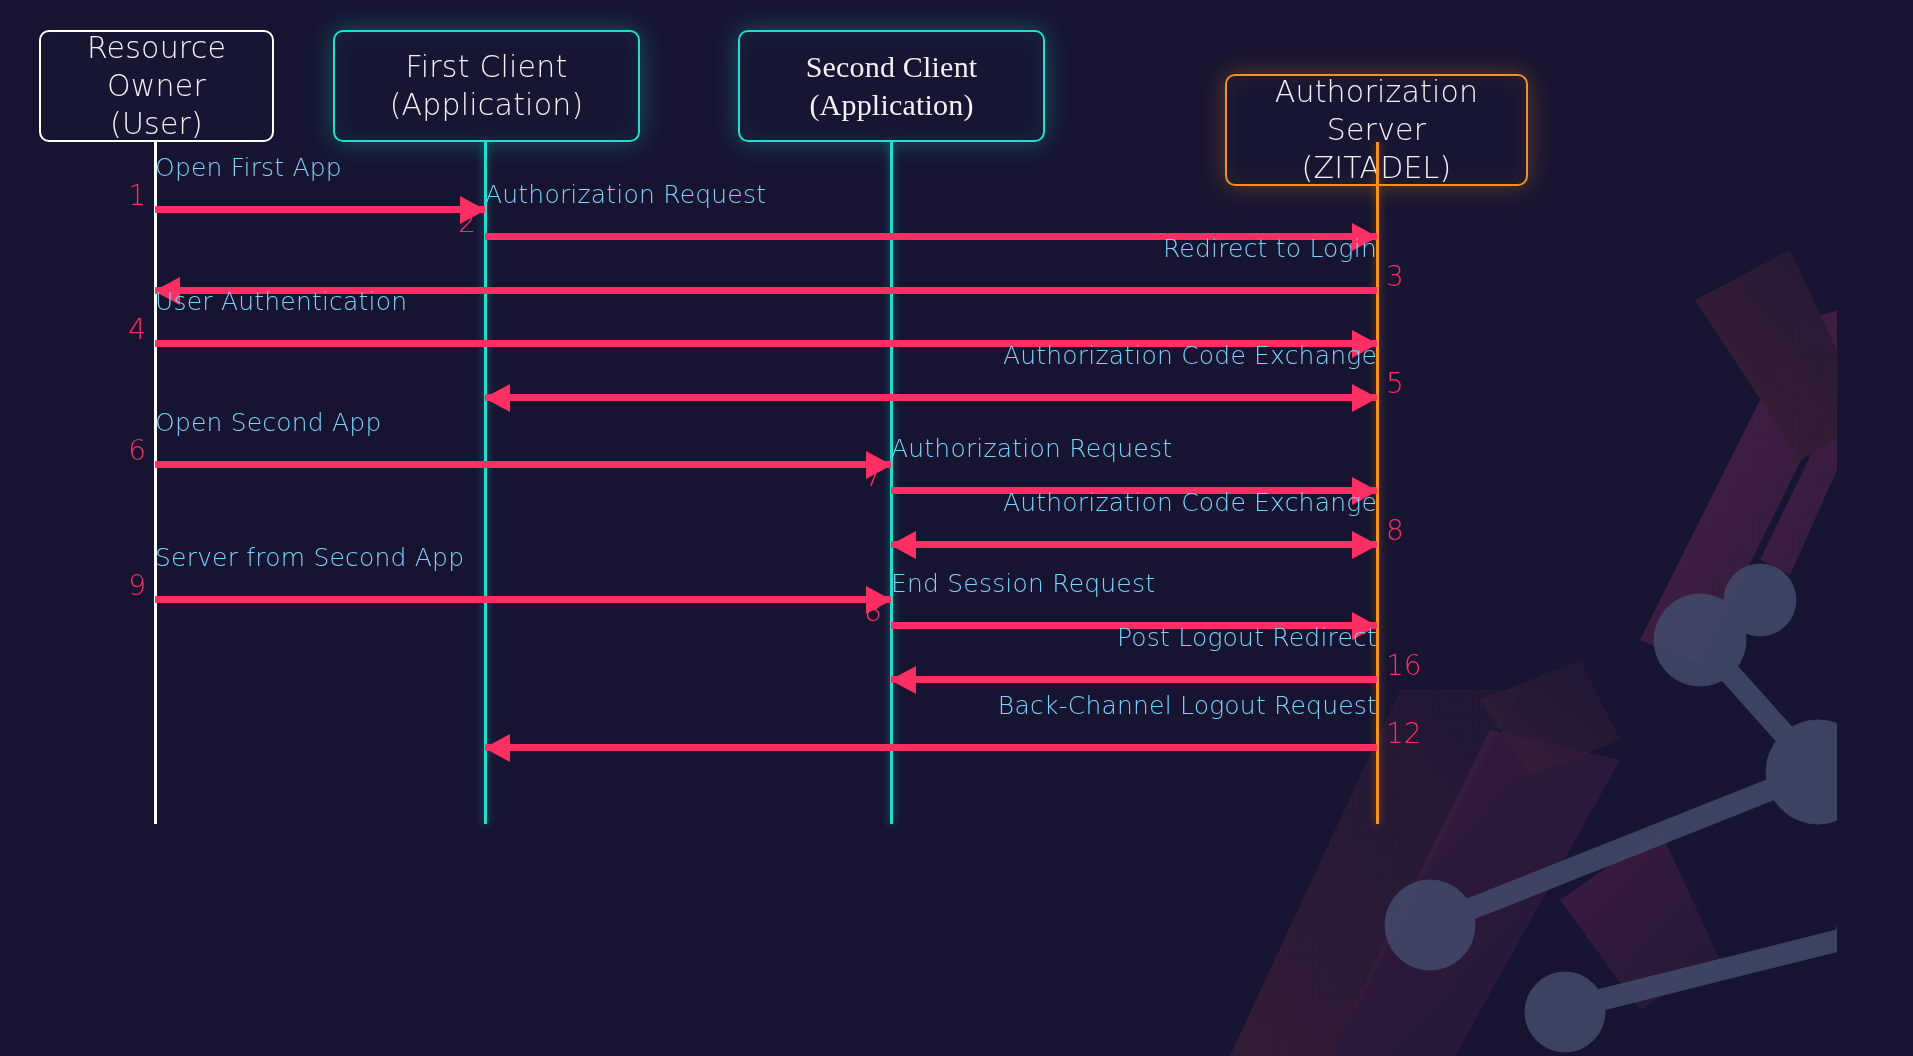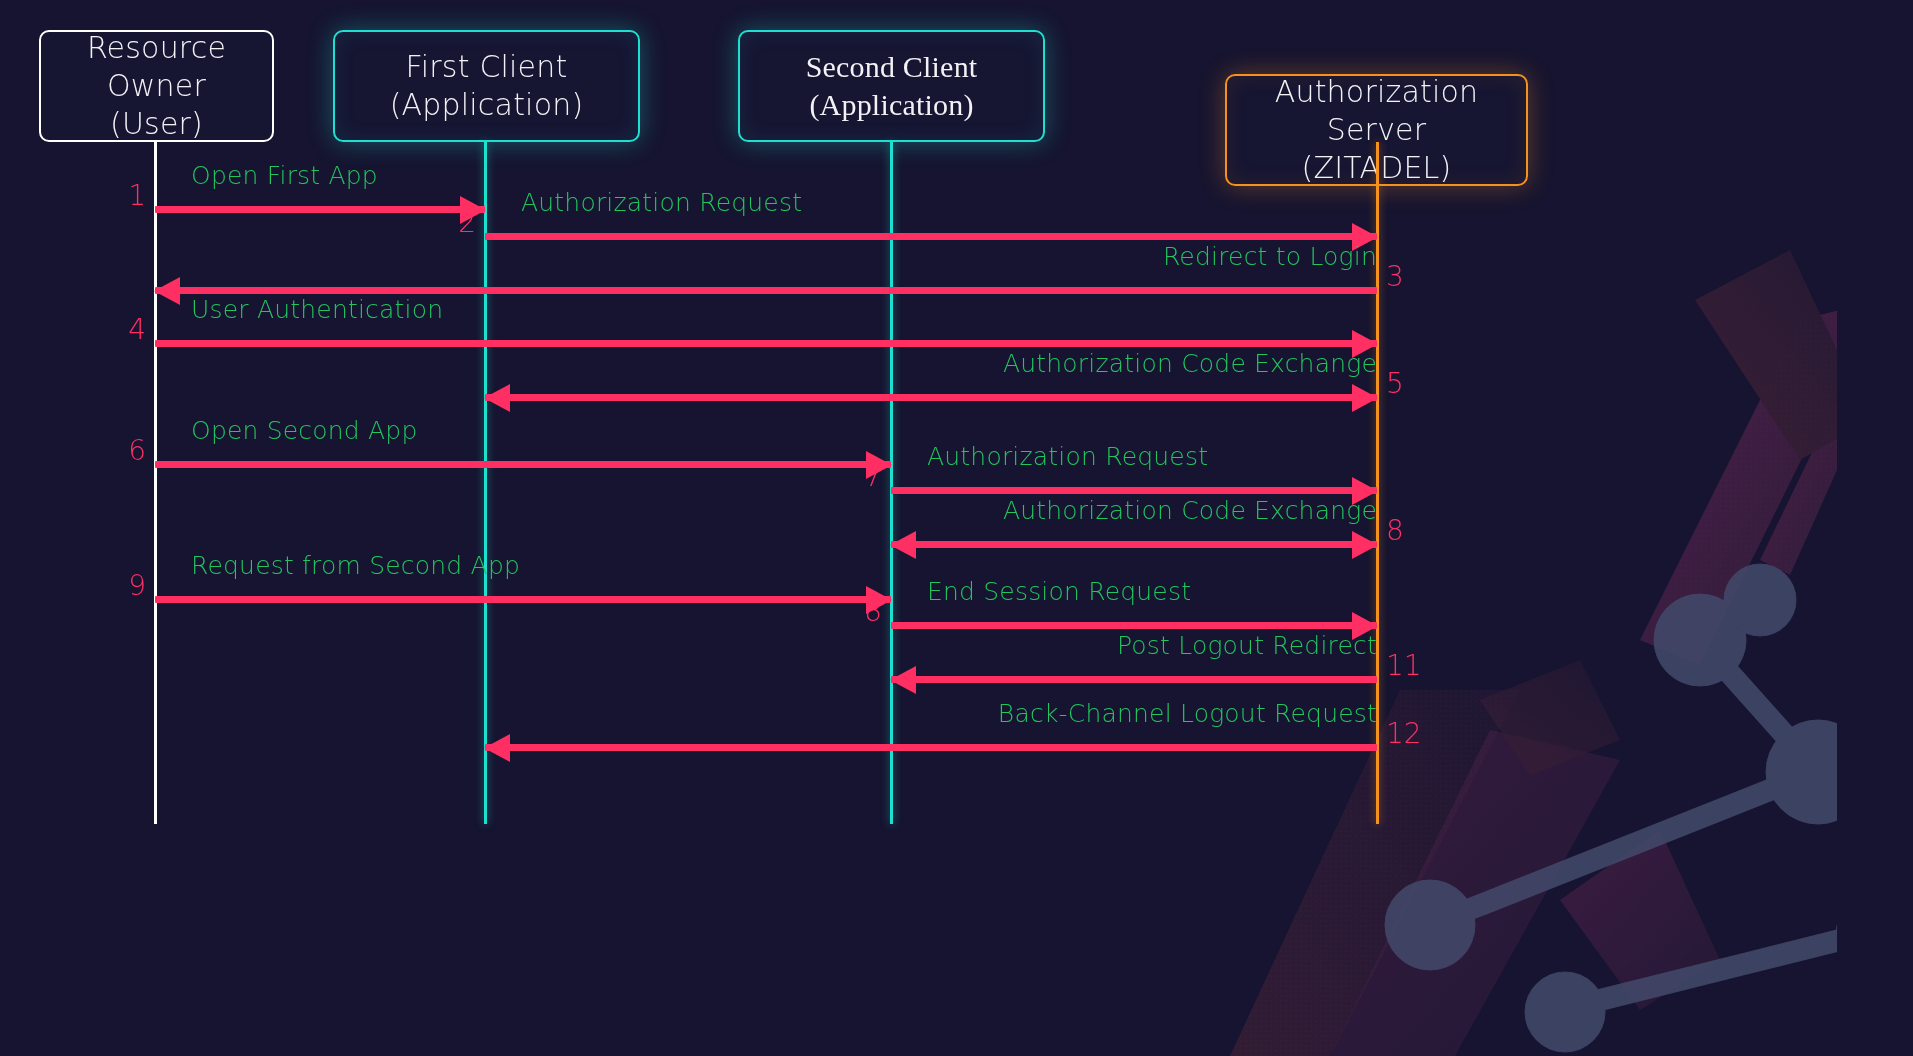--- a/index.html
+++ b/index.html
@@ -38,24 +38,24 @@
     background:#ff2e63;border-radius:1px;
   }
   .msg .head{
     position:absolute;top:-10.5px;width:0;height:0;
     border-top:14px solid transparent;
     border-bottom:14px solid transparent;
   }
   .msg .head.right{right:-1px;border-left:26px solid #ff2e63;}
   .msg .head.left{left:-1px;border-right:26px solid #ff2e63;}
   .msg .caption{
-    position:absolute;bottom:16px;
-    color:#22c55e;
+    position:absolute;bottom:24px;
+    color:#7dd3fc;
     font-size:25px;font-weight:300;
-    white-space:nowrap;letter-spacing:.2px;margin-left:36px;
+    white-space:nowrap;letter-spacing:.2px;
   }
   .msg .caption.cap-right{right:0;}
   .msg .caption.cap-left{left:0;}
   .msg .seq{
     position:absolute;top:-27px;
     color:#ff2e63;font-size:28px;font-weight:300;
     white-space:nowrap;
   }
   .msg .seq.seq-left{right:calc(100% + 9px);}
   .msg .seq.seq-right{left:calc(100% + 9px);}
@@ -183,34 +183,34 @@
       <div class="msg" style="left: 891px; top: 541px; width: 486px;">
         <div class="line"></div>
         <div class="head right"></div>
         <div class="head left"></div>
         <div class="caption cap-right">Authorization Code Exchange</div>
         <div class="seq seq-right">8</div>
       </div>
       <div class="msg" style="left: 155px; top: 596px; width: 736px;">
         <div class="line"></div>
         <div class="head right"></div>
-        <div class="caption cap-left">Request from Second App</div>
+        <div class="caption cap-left">Server from Second App</div>
         <div class="seq seq-left">9</div>
       </div>
       <div class="msg" style="left: 891px; top: 622px; width: 486px;">
         <div class="line"></div>
         <div class="head right"></div>
         <div class="caption cap-left">End Session Request</div>
         <div class="seq seq-left">8</div>
       </div>
       <div class="msg" style="left: 891px; top: 676px; width: 486px;">
         <div class="line"></div>
         <div class="head left"></div>
         <div class="caption cap-right">Post Logout Redirect</div>
-        <div class="seq seq-right">11</div>
+        <div class="seq seq-right">16</div>
       </div>
       <div class="msg" style="left: 485px; top: 744px; width: 892px;">
         <div class="line"></div>
         <div class="head left"></div>
         <div class="caption cap-right">Back-Channel Logout Request</div>
         <div class="seq seq-right">12</div>
       </div>
     </div>
 
 </div>

